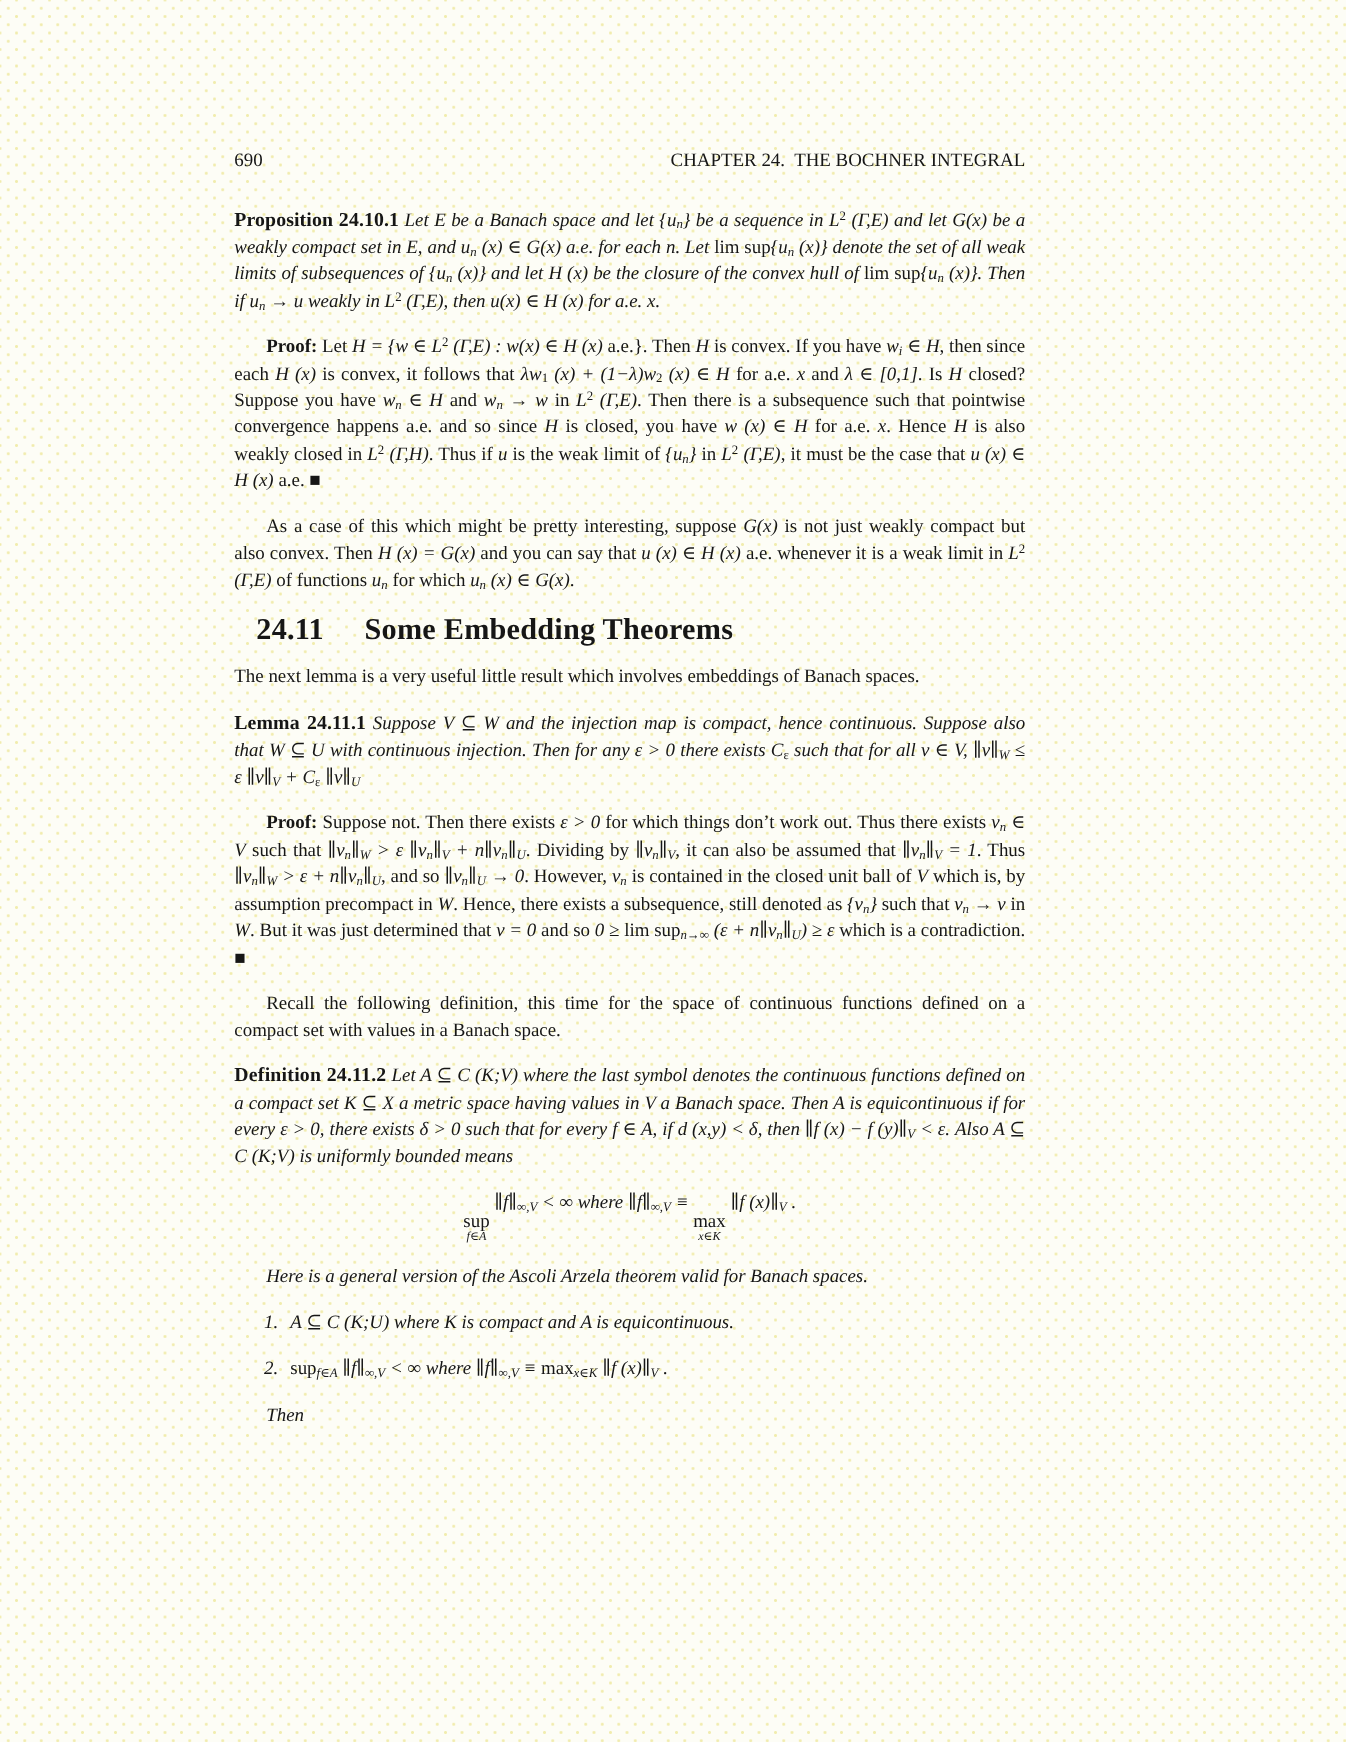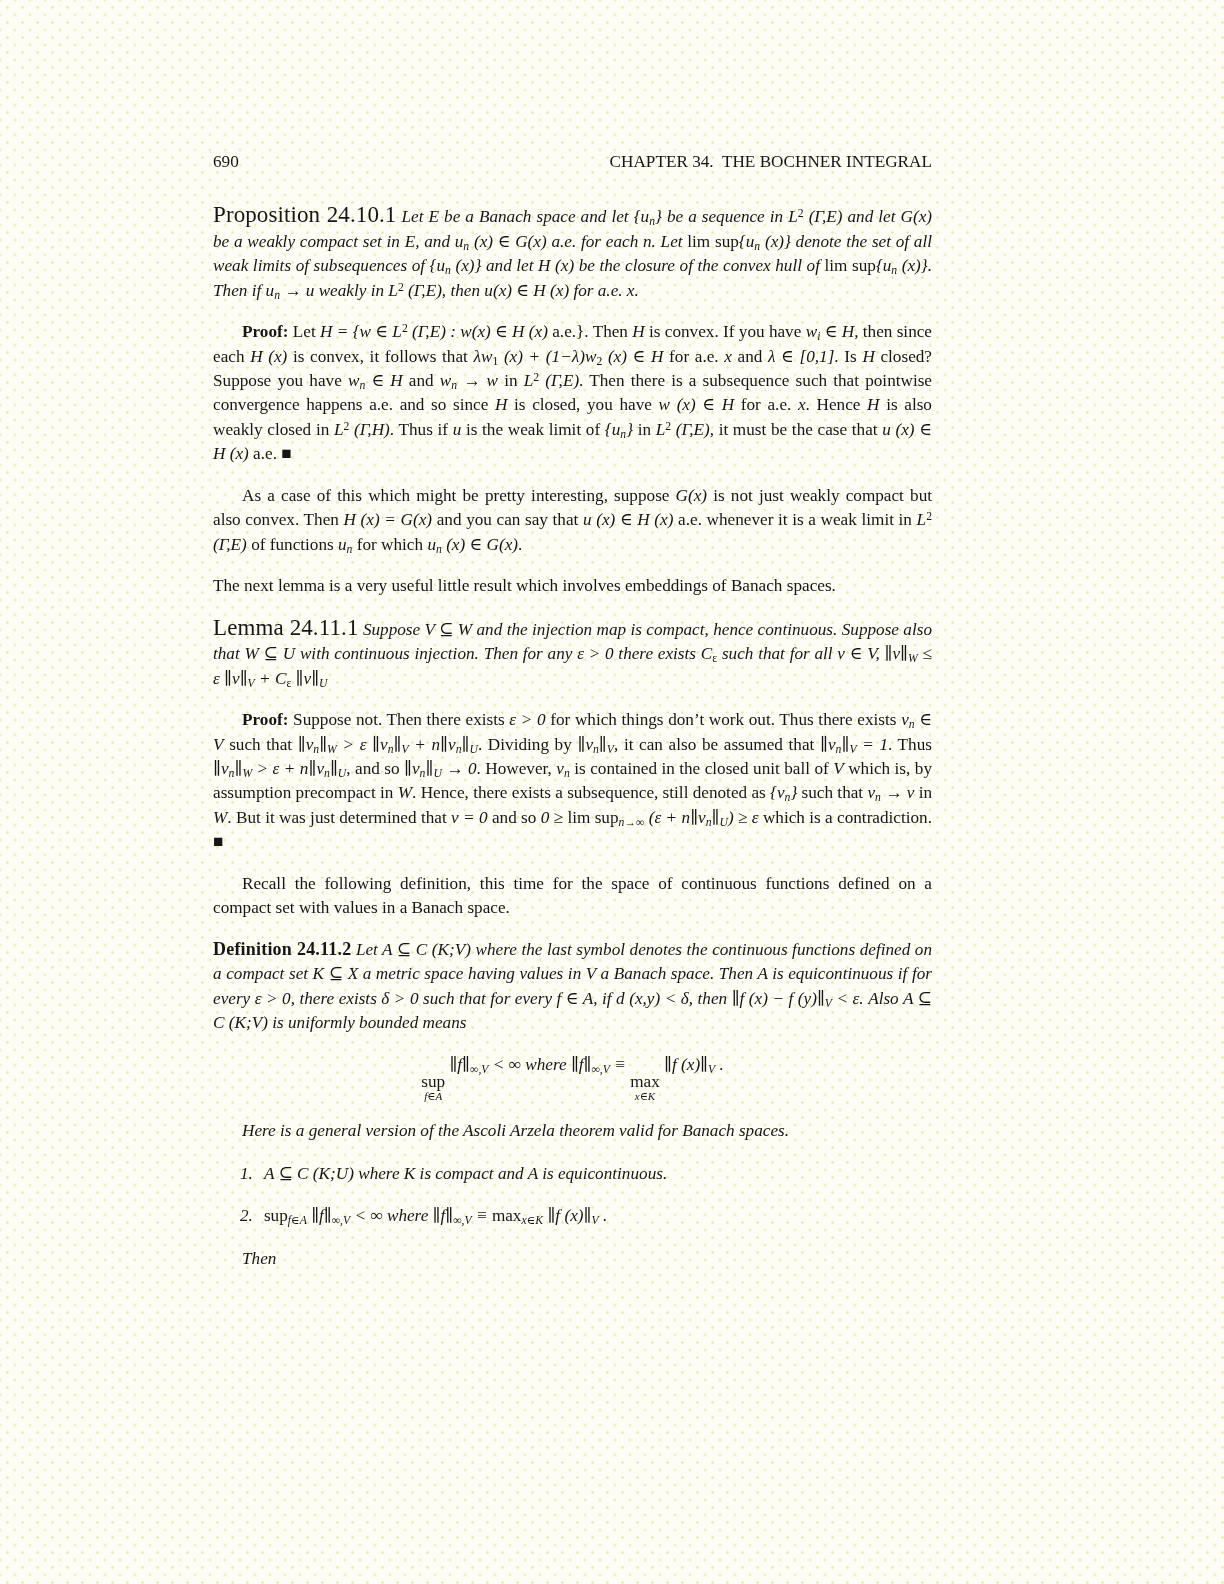--- a/index.html
+++ b/index.html
@@ -16,30 +16,30 @@
       radial-gradient(var(--dot) 1.1px, transparent 1.5px),
       radial-gradient(var(--dot) 1.1px, transparent 1.5px);
     background-size:15px 15px;
     background-position:0 0,7.5px 7.5px;
     color:var(--text);
     font-family:"Liberation Serif","DejaVu Serif",serif;
     font-size:17.2px;
     line-height:24.4px;
     overflow:hidden;
   }
-  .content{position:absolute;left:213px;top:150px;width:719px;}
+  .content{position:absolute;left:213px;top:134px;width:719px;}
   .pageheader{display:flex;justify-content:space-between;align-items:baseline;margin-bottom:29px;}
   .pageheader .chap{white-space:pre-wrap;}
   .para{text-align:justify;}
   .indent{text-indent:29px;}
   .b{font-weight:bold;}
   .i{font-style:italic;}
   .sup{font-size:0.68em;vertical-align:0.45em;line-height:0;}
   .sub{font-size:0.68em;vertical-align:-0.22em;line-height:0;}
-  .thmhead{font-weight:normal;font-style:normal;font-size:23px;letter-spacing:0.1px;margin-top:12px;}
+  .thmhead{font-weight:bold;font-style:normal;font-size:18px;letter-spacing:0.1px;margin-top:12px;}
   .bighead{font-weight:bold;font-style:normal;font-size:18px;line-height:1;letter-spacing:0.2px;}
   .secheading{font-size:27.5px;font-weight:bold;margin:20px 0 19px 20px;letter-spacing:0.2px;}
   .secheading .num{margin-right:37px;}
   .mb17{margin-bottom:17px;}
   .mb14{margin-bottom:14px;}
   .mb12{margin-bottom:12px;}
   .mb6{margin-bottom:6px;font-style:italic;}
   .eq{text-align:center;margin:7px 0 13px 0;}
   .oplim{display:inline-flex;flex-direction:column;align-items:center;vertical-align:-0.98em;line-height:1.05;}
   .oplim .lim{font-size:0.64em;font-style:italic;}
@@ -49,29 +49,32 @@
   .then{margin-left:29px;}
 </style>
 </head>
 <body>
 
 <div class="page">
   <div class="content">
 
     <div class="pageheader">
       <span>690</span>
-      <span class="chap">CHAPTER 34.  THE BOCHNER INTEGRAL</span>
+      <span class="chap">CHAPTER 24.  THE BOCHNER INTEGRAL</span>
     </div>
 
     <p class="para mb17"><span class="b thmhead">Proposition 24.10.1</span><span class="i"> Let E be a Banach space and let {u</span><span class="i sub">n</span><span class="i">} be a sequence in L</span><span class="sup">2</span><span class="i"> (Γ,E) and let G(x) be a weakly compact set in E, and u</span><span class="i sub">n</span><span class="i"> (x) ∈ G(x) a.e. for each n. Let </span><span>lim sup</span><span class="i">{u</span><span class="i sub">n</span><span class="i"> (x)} denote the set of all weak limits of subsequences of {u</span><span class="i sub">n</span><span class="i"> (x)} and let H (x) be the closure of the convex hull of </span><span>lim sup</span><span class="i">{u</span><span class="i sub">n</span><span class="i"> (x)}. Then if u</span><span class="i sub">n</span><span class="i"> → u weakly in L</span><span class="sup">2</span><span class="i"> (Γ,E), then u(x) ∈ H (x) for a.e. x.</span></p>
 
     <p class="para indent"><span class="b">Proof:</span><span> Let </span><span class="i">H = {w ∈ L</span><span class="sup">2</span><span class="i"> (Γ,E) : w(x) ∈ H (x)</span><span> a.e.}. Then </span><span class="i">H</span><span> is convex. If you have </span><span class="i">w</span><span class="i sub">i</span><span class="i"> ∈ H</span><span>, then since each </span><span class="i">H (x)</span><span> is convex, it follows that </span><span class="i">λw</span><span class="sub">1</span><span class="i"> (x) + (1−λ)w</span><span class="sub">2</span><span class="i"> (x) ∈ H</span><span> for a.e. </span><span class="i">x</span><span> and </span><span class="i">λ ∈ [0,1]</span><span>. Is </span><span class="i">H</span><span> closed? Suppose you have </span><span class="i">w</span><span class="i sub">n</span><span class="i"> ∈ H</span><span> and </span><span class="i">w</span><span class="i sub">n</span><span class="i"> → w</span><span> in </span><span class="i">L</span><span class="sup">2</span><span class="i"> (Γ,E)</span><span>. Then there is a subsequence such that pointwise convergence happens a.e. and so since </span><span class="i">H</span><span> is closed, you have </span><span class="i">w (x) ∈ H</span><span> for a.e. </span><span class="i">x</span><span>. Hence </span><span class="i">H</span><span> is also weakly closed in </span><span class="i">L</span><span class="sup">2</span><span class="i"> (Γ,H)</span><span>. Thus if </span><span class="i">u</span><span> is the weak limit of </span><span class="i">{u</span><span class="i sub">n</span><span class="i">}</span><span> in </span><span class="i">L</span><span class="sup">2</span><span class="i"> (Γ,E)</span><span>, it must be the case that </span><span class="i">u (x) ∈ H (x)</span><span> a.e. ■</span></p>
 
     <p class="para indent"><span>As a case of this which might be pretty interesting, suppose </span><span class="i">G(x)</span><span> is not just weakly compact but also convex. Then </span><span class="i">H (x) = G(x)</span><span> and you can say that </span><span class="i">u (x) ∈ H (x)</span><span> a.e. whenever it is a weak limit in </span><span class="i">L</span><span class="sup">2</span><span class="i"> (Γ,E)</span><span> of functions </span><span class="i">u</span><span class="i sub">n</span><span> for which </span><span class="i">u</span><span class="i sub">n</span><span class="i"> (x) ∈ G(x)</span><span>.</span></p>
 
+    <div class="secheading">
+      <span class="num">24.11</span><span>Some Embedding Theorems</span>
+    </div>
 
     <p class="para mb14">The next lemma is a very useful little result which involves embeddings of Banach spaces.</p>
 
     <p class="para mb17"><span class="b thmhead">Lemma 24.11.1</span><span class="i"> Suppose V ⊆ W and the injection map is compact, hence continuous. Suppose also that W ⊆ U with continuous injection. Then for any ε &gt; 0 there exists C</span><span class="sub">ε</span><span class="i"> such that for all v ∈ V, ∥v∥</span><span class="i sub">W</span><span class="i"> ≤ ε ∥v∥</span><span class="i sub">V</span><span class="i"> + C</span><span class="sub">ε</span><span class="i"> ∥v∥</span><span class="i sub">U</span></p>
 
     <p class="para indent"><span class="b">Proof:</span><span> Suppose not. Then there exists </span><span class="i">ε &gt; 0</span><span> for which things don’t work out. Thus there exists </span><span class="i">v</span><span class="i sub">n</span><span class="i"> ∈ V</span><span> such that </span><span class="i">∥v</span><span class="i sub">n</span><span class="i">∥</span><span class="i sub">W</span><span class="i"> &gt; ε ∥v</span><span class="i sub">n</span><span class="i">∥</span><span class="i sub">V</span><span class="i"> + n∥v</span><span class="i sub">n</span><span class="i">∥</span><span class="i sub">U</span><span>. Dividing by </span><span class="i">∥v</span><span class="i sub">n</span><span class="i">∥</span><span class="i sub">V</span><span>, it can also be assumed that </span><span class="i">∥v</span><span class="i sub">n</span><span class="i">∥</span><span class="i sub">V</span><span class="i"> = 1</span><span>. Thus </span><span class="i">∥v</span><span class="i sub">n</span><span class="i">∥</span><span class="i sub">W</span><span class="i"> &gt; ε + n∥v</span><span class="i sub">n</span><span class="i">∥</span><span class="i sub">U</span><span>, and so </span><span class="i">∥v</span><span class="i sub">n</span><span class="i">∥</span><span class="i sub">U</span><span class="i"> → 0</span><span>. However, </span><span class="i">v</span><span class="i sub">n</span><span> is contained in the closed unit ball of </span><span class="i">V</span><span> which is, by assumption precompact in </span><span class="i">W</span><span>. Hence, there exists a subsequence, still denoted as </span><span class="i">{v</span><span class="i sub">n</span><span class="i">}</span><span> such that </span><span class="i">v</span><span class="i sub">n</span><span class="i"> → v</span><span> in </span><span class="i">W</span><span>. But it was just determined that </span><span class="i">v = 0</span><span> and so </span><span class="i">0 ≥ </span><span>lim sup</span><span class="i sub">n→∞</span><span class="i"> (ε + n∥v</span><span class="i sub">n</span><span class="i">∥</span><span class="i sub">U</span><span class="i">) ≥ ε</span><span> which is a contradiction. ■</span></p>
 
     <p class="para indent mb12">Recall the following definition, this time for the space of continuous functions defined on a compact set with values in a Banach space.</p>
 
     <p class="para"><span class="b bighead">Definition 24.11.2</span><span class="i"> Let A ⊆ C (K;V) where the last symbol denotes the continuous functions defined on a compact set K ⊆ X a metric space having values in V a Banach space. Then A is equicontinuous if for every ε &gt; 0, there exists δ &gt; 0 such that for every f ∈ A, if d (x,y) &lt; δ, then ∥f (x) − f (y)∥</span><span class="i sub">V</span><span class="i"> &lt; ε. Also A ⊆ C (K;V) is uniformly bounded means</span></p>

